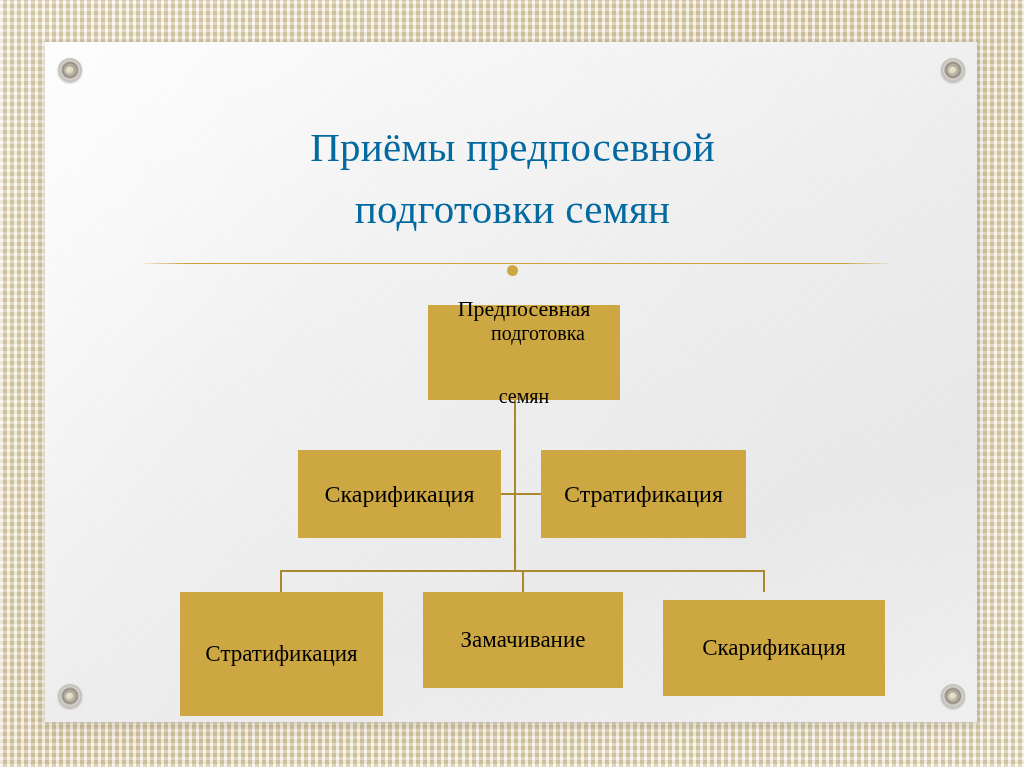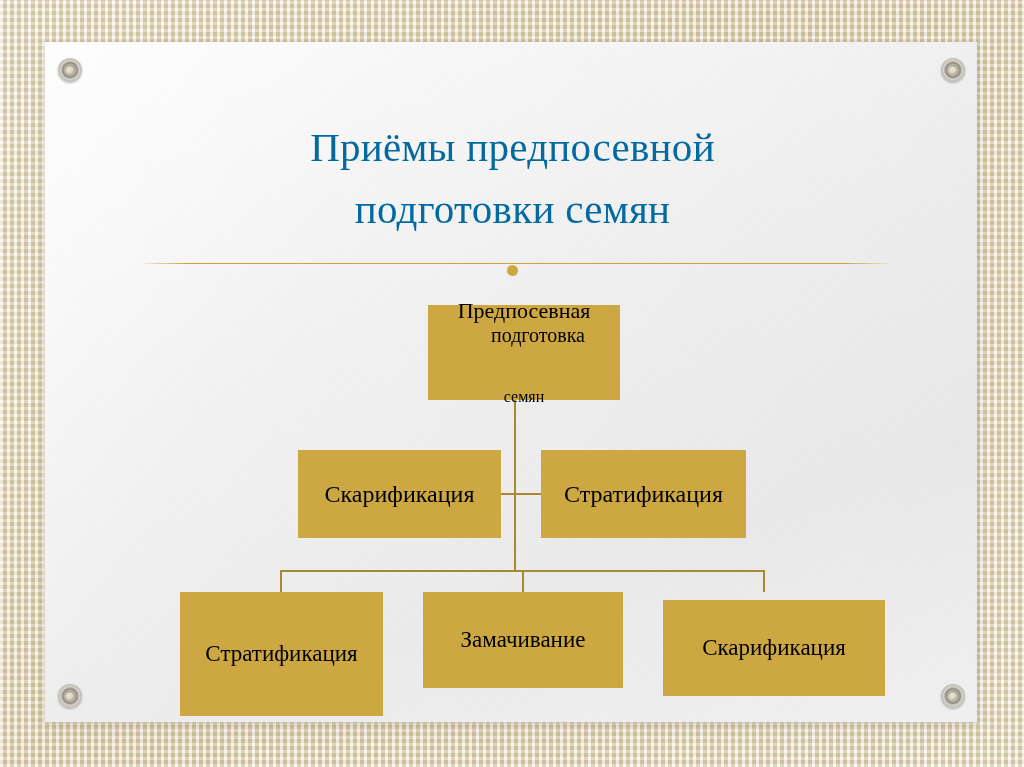--- a/index.html
+++ b/index.html
@@ -156,21 +156,21 @@
   #node-root {
     left: 428px;  top: 305px;
     width: 192px; height: 95px;
     font-size: 21px;
     padding: 4px 6px;
     flex-direction: column;
   }
   #node-root .rl { display: block; }
   #node-root .rl1 { font-size: 22px; }
   #node-root .rl2 { font-size: 20px; margin-left: 28px; }
-  #node-root .rl3 { font-size: 16px; margin-top: 40px; }
+  #node-root .rl3 { font-size: 20px; margin-top: 40px; }
 
   #node-zakalivanie {
     left: 298px; top: 450px;
     width: 203px; height: 88px;
     font-size: 24px;
   }
   #node-barbotirovanie {
     left: 541px; top: 450px;
     width: 205px; height: 88px;
     font-size: 24px;

